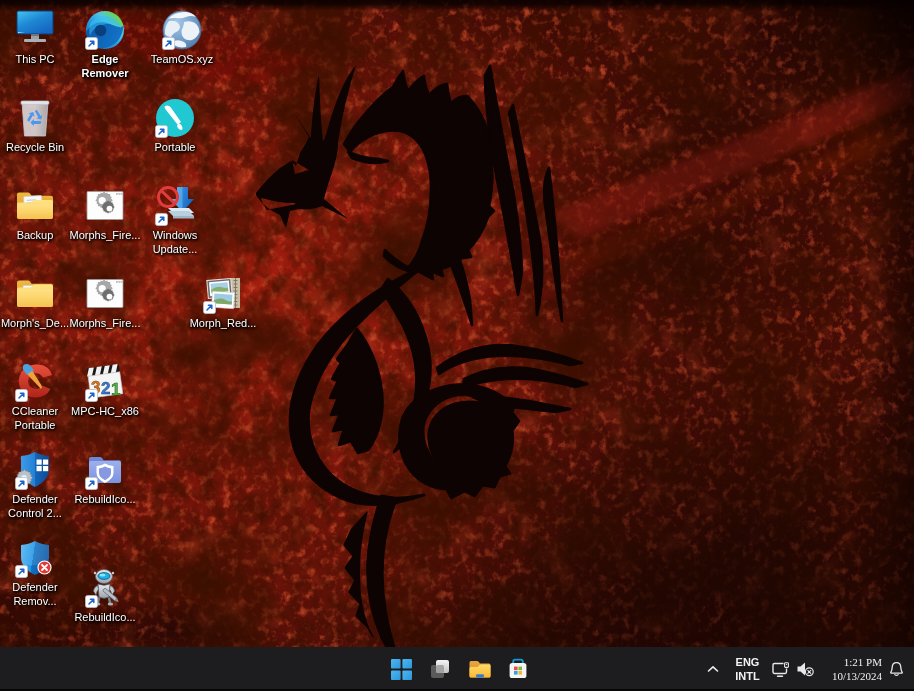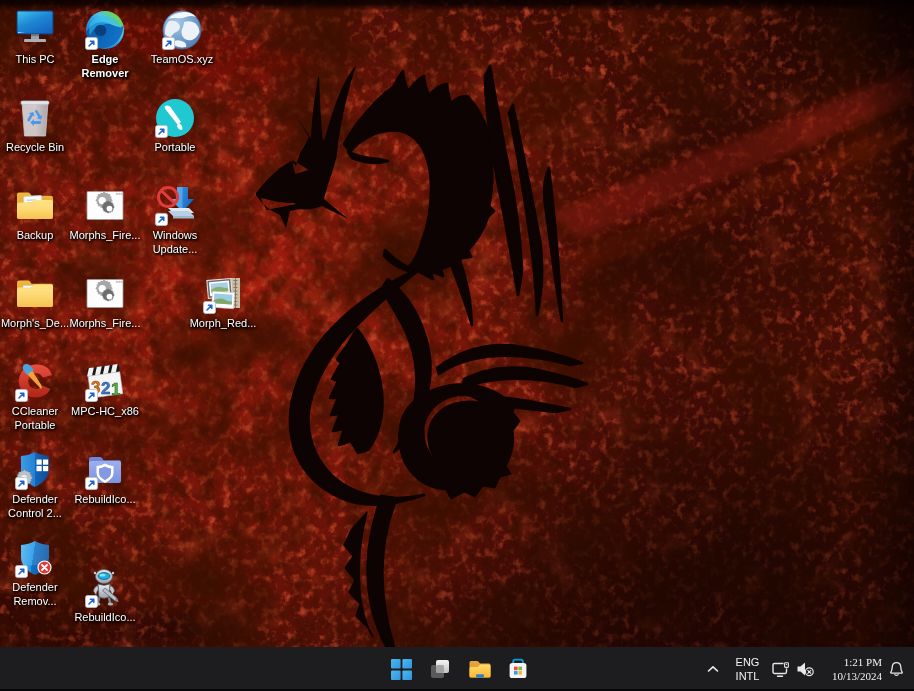--- a/index.html
+++ b/index.html
@@ -562,21 +562,21 @@
         <rect x="11.4" y="8.6" width="3.6" height="3.6" fill="#7cb842"></rect>
         <rect x="7.0" y="13.0" width="3.6" height="3.6" fill="#2ea3e0"></rect>
         <rect x="11.4" y="13.0" width="3.6" height="3.6" fill="#f2b632"></rect>
       </svg>
     </div>
     <div class="tb" style="left:704px;width:18px;">
       <svg width="12" height="8" viewBox="0 0 12 8">
           <path d="M1.5 6 L6 1.8 L10.5 6" fill="none" stroke="#eee" stroke-width="1.6" stroke-linecap="round" stroke-linejoin="round"></path>
         </svg>
     </div>
-    <div class="tb traytxt" style="left:731px;width:33px;text-align:center;">
+    <div class="tb traytxt" style="left:731px;width:33px;text-align:center;font-weight:bold;">
         <div>ENG<br>INTL</div>
       </div>
     <div class="tb" style="left:770px;width:22px;">
       <svg width="19" height="17" viewBox="0 0 19 17">
         <rect x="1" y="2.5" width="13.5" height="10" rx="1.4" fill="none" stroke="#e8e8e8" stroke-width="1.4"></rect>
         <path d="M5.5 15.3 L10.5 15.3" stroke="#e8e8e8" stroke-width="1.4" stroke-linecap="round"></path>
         <rect x="11.5" y="0.8" width="6" height="6.6" rx="1" fill="#1d1d1f"></rect>
         <rect x="12.6" y="1.8" width="3.8" height="4.6" rx="0.8" fill="none" stroke="#e8e8e8" stroke-width="1.1"></rect>
         <circle cx="14.5" cy="3.4" r="0.7" fill="#e8e8e8"></circle>
       </svg>

